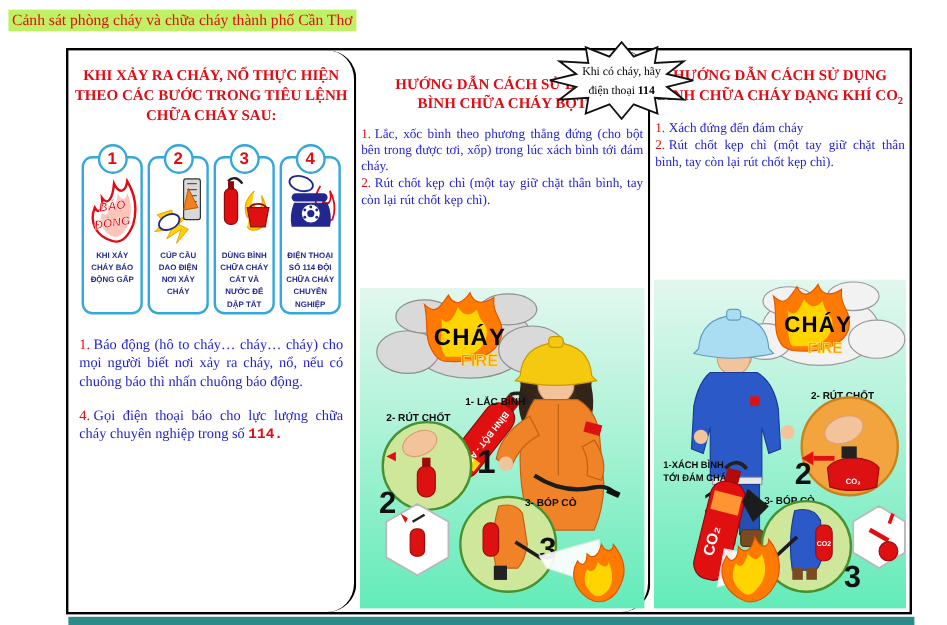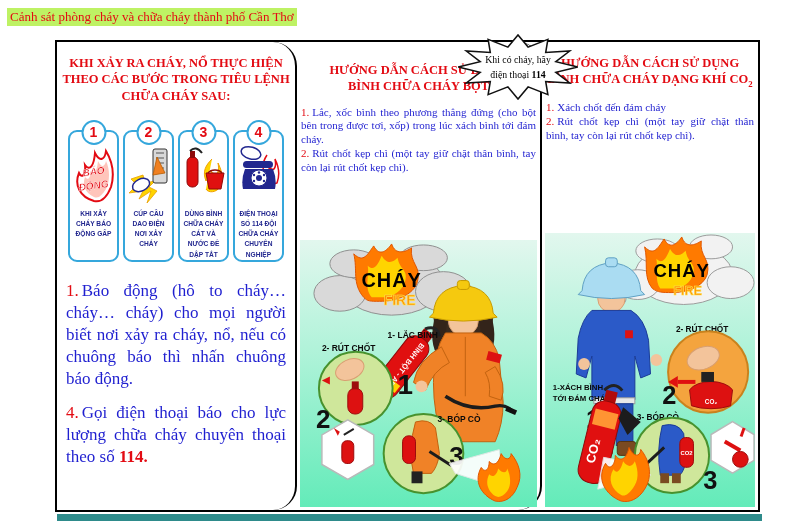--- a/index.html
+++ b/index.html
@@ -37,23 +37,23 @@
     color:#e30b13;font-weight:bold;font-family:"Liberation Sans",sans-serif;
     font-size:14px;line-height:21px;text-align:center;box-sizing:content-box;
   }
   .step-icon{height:60px;display:flex;align-items:center;justify-content:center;}
   .step-caption{
     color:#22278f;font-family:"Liberation Sans",sans-serif;font-weight:bold;
     font-size:6.6px;line-height:1.55;text-align:center;margin-top:5px;padding:0 1px;
   }
   
   .paras{margin:18px 9px 0;}
-  .paras p{margin:0 0 12px;text-align:justify;font-size:17px;line-height:1.3;color:#1f1fd0;}
+  .paras p{margin:0 0 12px;text-align:justify;font-size:12px;line-height:1.3;color:#1f1fd0;}
   .pnum{color:#e30b13;margin-right:3px;}
-  .p-suffix{color:#e30b13;font-weight:bold;}
+  .p-suffix{color:#e30b13;font-weight:bold;font-family:Liberation Mono, monospace;}
   .instructions{margin:11px 4px 0;}
   .instructions p{margin:0;text-align:justify;font-size:11px;line-height:1.26;color:#1f1fd0;}
   
   .illus{
     position:absolute;left:3px;right:3px;bottom:3px;
     background:linear-gradient(180deg,#e2f7ee 0%,#b2f3da 40%,#63ebb9 100%);
     text-align:center;
   }
   .illus-mid{top:198px;}
   .illus-right{top:191px;}
@@ -147,21 +147,21 @@
         </div>
         <div class="step-caption">ĐIỆN THOẠI SỐ 114 ĐỘI CHỮA CHÁY CHUYÊN NGHIỆP</div>
       </div>
     </div>
 
     <div class="paras">
       <p>
         <span class="pnum">1.</span><span>Báo động (hô to cháy… cháy… cháy) cho mọi người biết nơi xảy ra cháy, nổ, nếu có chuông báo thì nhấn chuông báo động.</span>
       </p>
       <p>
-        <span class="pnum">4.</span><span>Gọi điện thoại báo cho lực lượng chữa cháy chuyên thoại theo số </span><span class="p-suffix">114.</span>
+        <span class="pnum">4.</span><span>Gọi điện thoại báo cho lực lượng chữa cháy chuyên nghiệp trong số </span><span class="p-suffix">114.</span>
       </p>
     </div>
   </div>
 
   <div class="col col-mid">
     <h2 class="col-title">HƯỚNG DẪN CÁCH SỬ DỤNG BÌNH CHỮA CHÁY BỘT</h2>
 
     <div class="instructions">
       <p><span class="pnum">1.</span><span>Lắc, xốc bình theo phương thẳng đứng (cho bột bên trong được tơi, xốp) trong lúc xách bình tới đám cháy.</span></p>
       <p><span class="pnum">2.</span><span>Rút chốt kẹp chì (một tay giữ chặt thân bình, tay còn lại rút chốt kẹp chì).</span></p>
@@ -245,21 +245,21 @@
           <path d="M196,259 C188,253 186,245 190,237 C194,241 198,237 199,231 C204,237 208,235 208,231 C212,239 212,249 208,254 C204,259 200,261 196,259 Z" fill="#ffd400"></path>
         </g>
       </svg>
     </div>
   </div>
 
   <div class="col col-right">
     <h2 class="col-title"><span>HƯỚNG DẪN CÁCH SỬ DỤNG BÌNH CHỮA CHÁY DẠNG KHÍ CO</span><sub>2</sub></h2>
 
     <div class="instructions">
-      <p><span class="pnum">1.</span><span>Xách chốt đến đám cháy</span></p>
+      <p><span class="pnum">1.</span><span>Xách đứng đến đám cháy</span></p>
       <p><span class="pnum">2.</span><span>Rút chốt kẹp chì (một tay giữ chặt thân bình, tay còn lại rút chốt kẹp chì).</span></p>
     </div>
 
     <div class="illus illus-right">
       <svg viewBox="0 0 215 276" preserveAspectRatio="none">
 
         <g transform="translate(70,2)">
           <ellipse cx="72" cy="40" rx="50" ry="30" fill="#f2f2f2" stroke="#9a9a9a"></ellipse>
           <ellipse cx="25" cy="50" rx="22" ry="15" fill="#f2f2f2" stroke="#9a9a9a"></ellipse>
           <ellipse cx="120" cy="48" rx="24" ry="16" fill="#f2f2f2" stroke="#9a9a9a"></ellipse>

